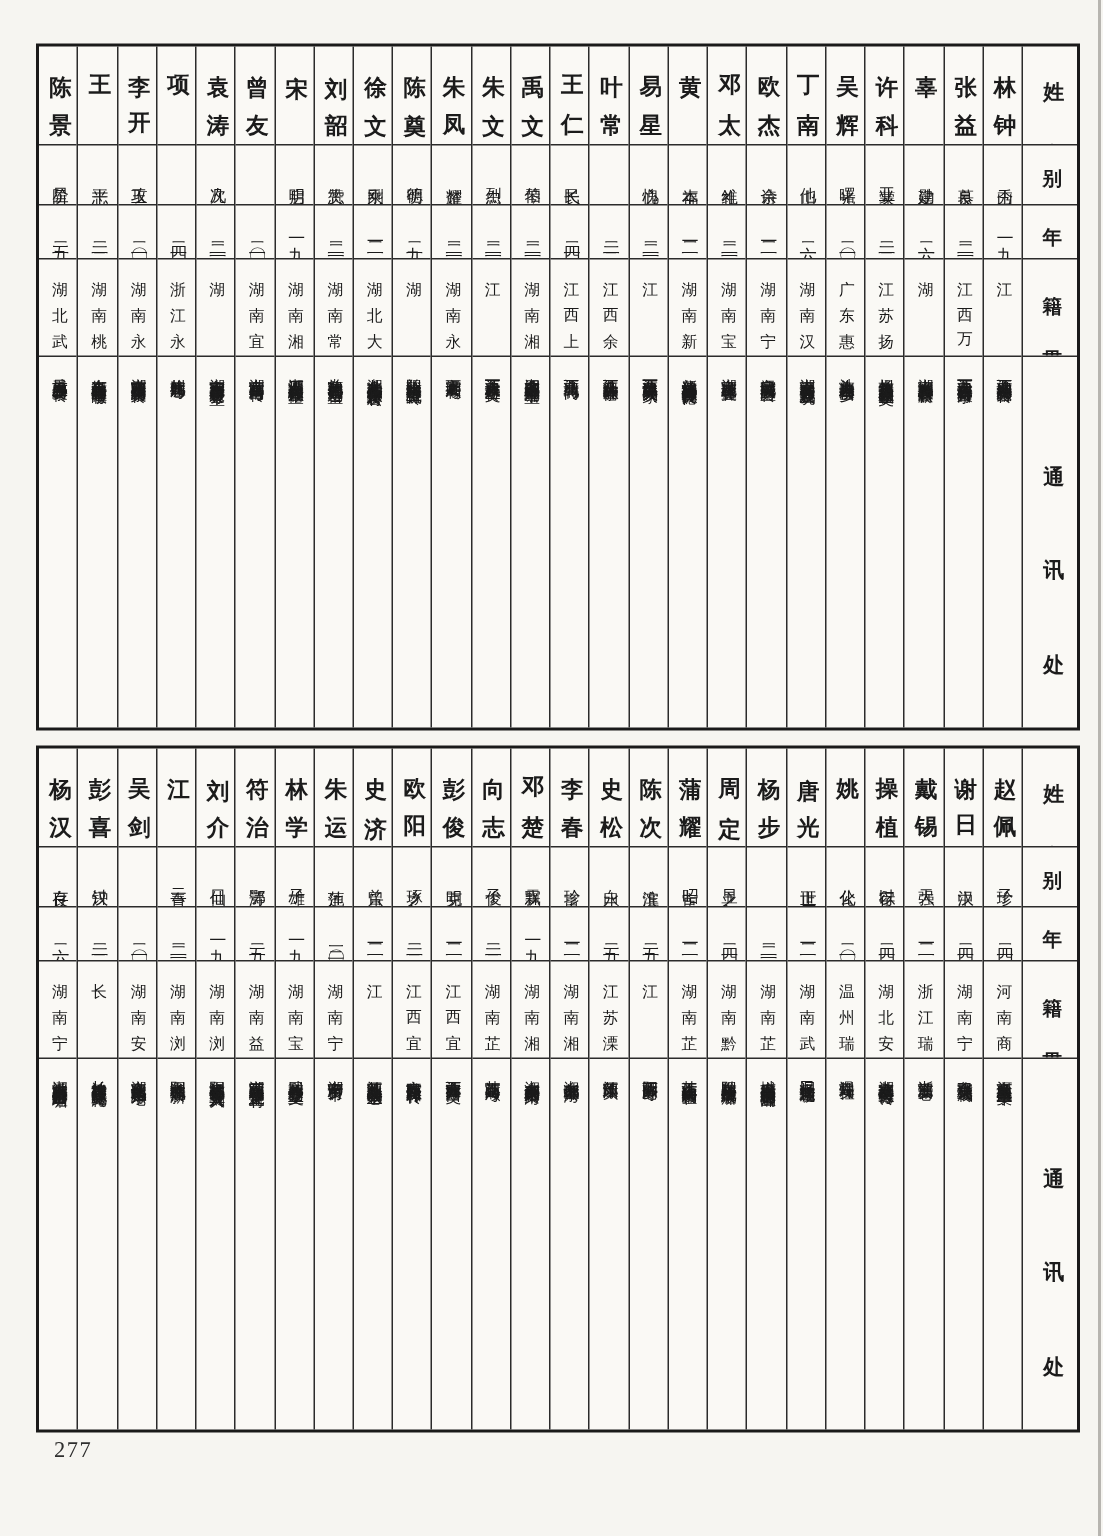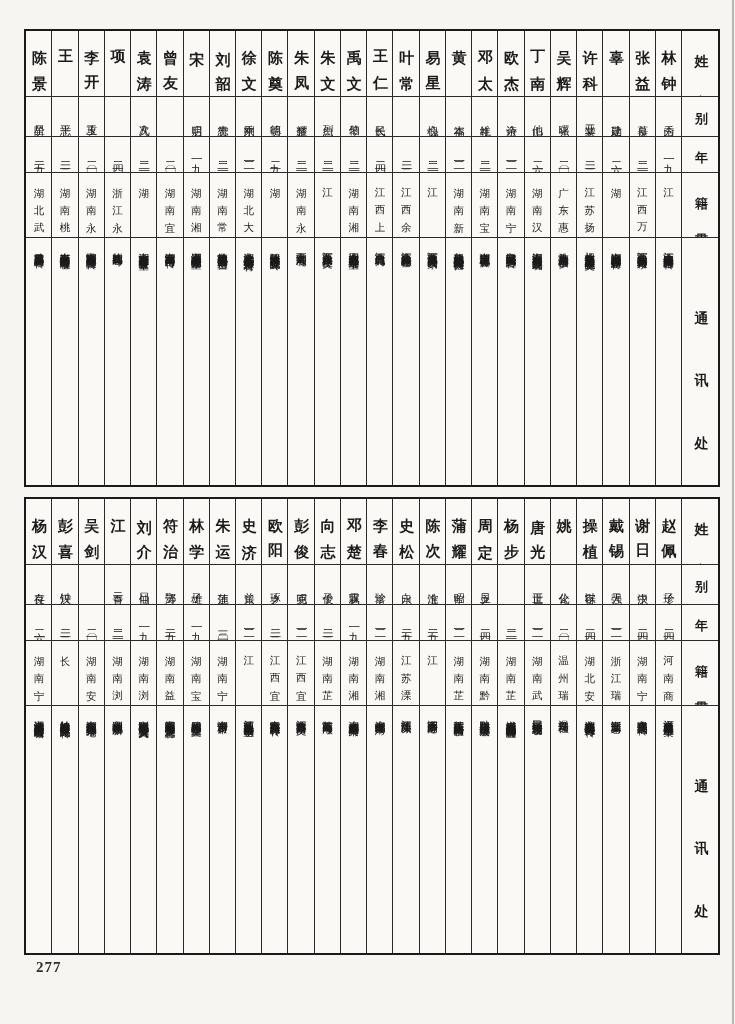--- a/index.html
+++ b/index.html
@@ -46,21 +46,21 @@
     font-weight:bold;line-height:34px;
     text-align:justify;text-align-last:justify;
   }
   .header-col .c-name{font-size:14px;padding:12px 0;}
   .header-col .c-alias{font-size:13px;padding:5px 0;}
   .header-col .c-age{font-size:13px;padding:4px 0;}
   .header-col .c-native{font-size:13px;padding:14px 0;}
   .header-col .c-addr{font-size:14px;padding:60px 0;}
   .page-number{
     position:absolute;left:36px;top:959px;
-    font-size:15px;letter-spacing:1px;color:#2e2e2e;font-weight:bold;
+    font-size:15px;letter-spacing:1px;color:#2e2e2e;
   }
 </style>
 </head>
 <body>
 
 <div class="sheet-table" id="table-top">
   <div class="col header-col">
     <div class="cell c-name">姓名</div>
     <div class="cell c-alias">别号</div>
     <div class="cell c-age">年龄</div>

